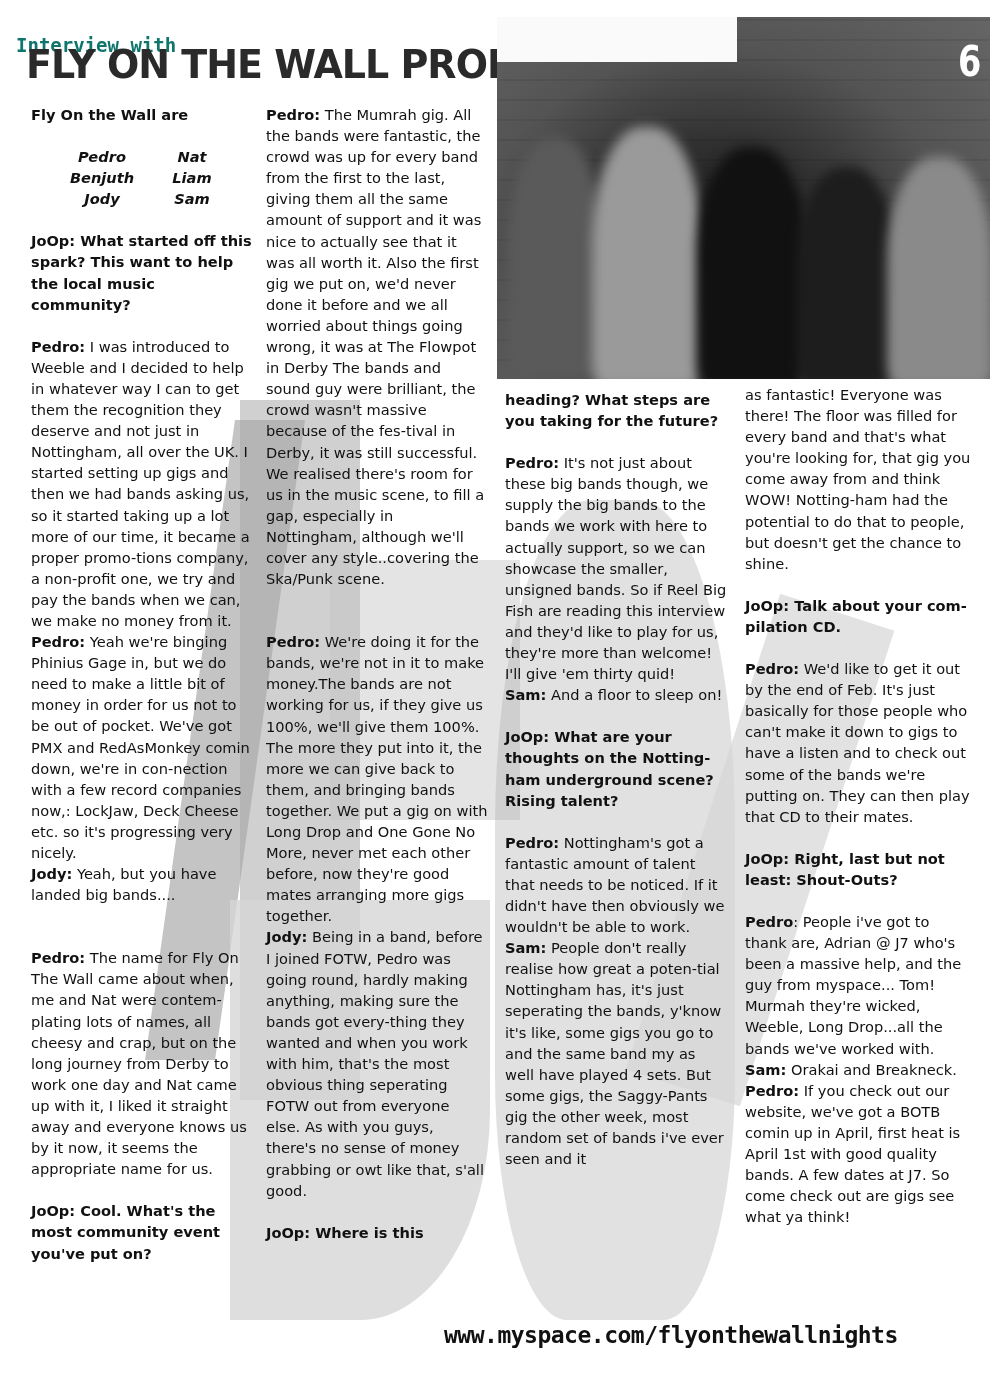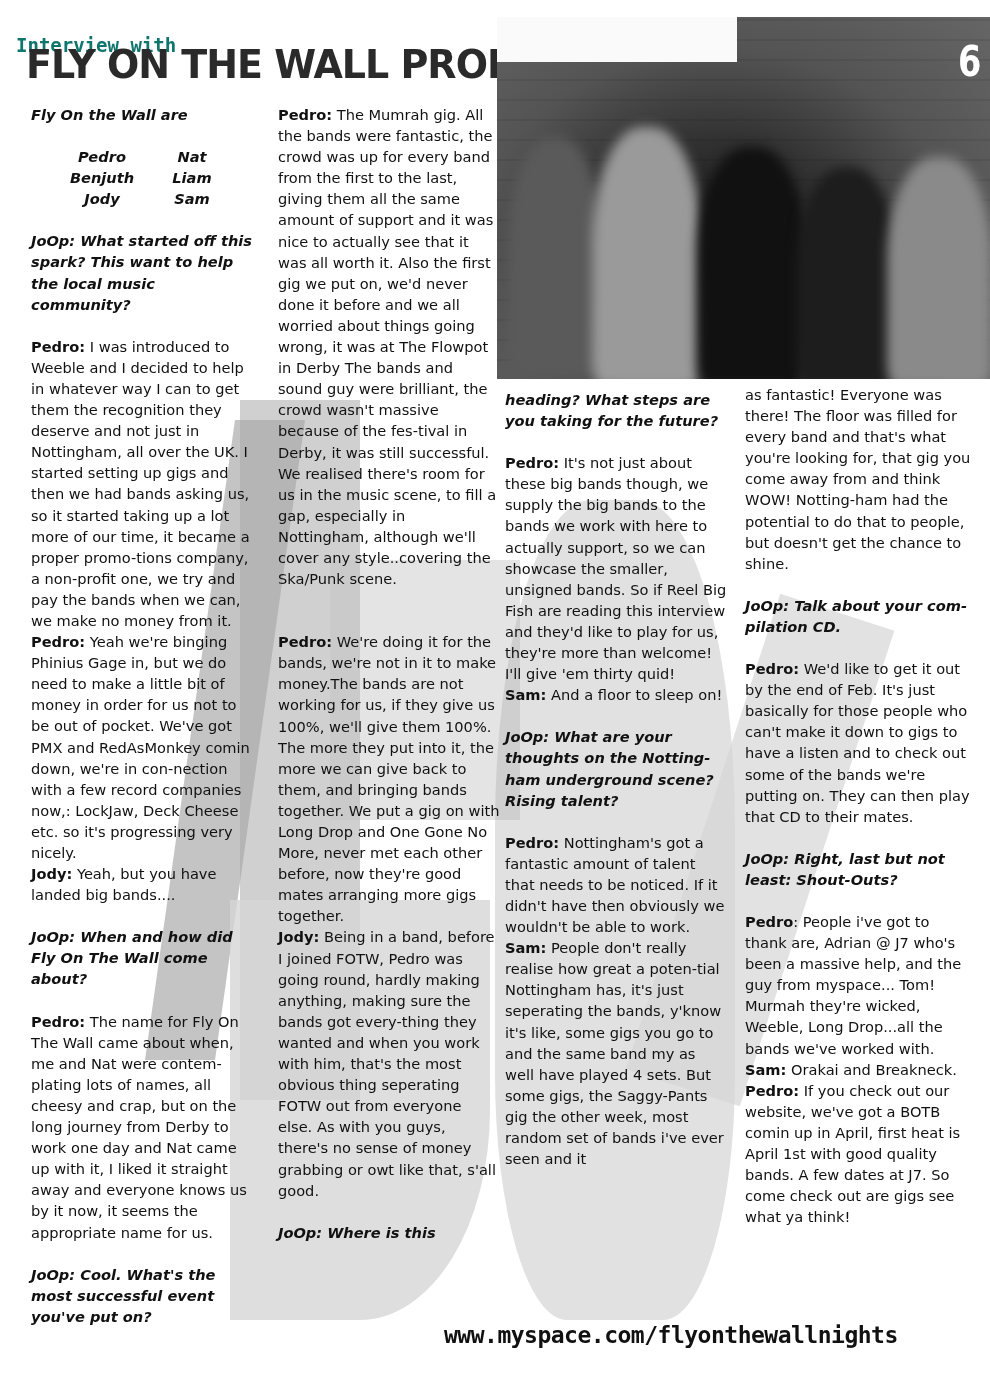--- a/index.html
+++ b/index.html
@@ -36,21 +36,21 @@
     position:absolute; right:6px; top:20px;
     font-family:"DejaVu Sans", sans-serif; font-weight:bold;
     font-size:42px; color:#ffffff; transform:scaleX(0.8);
   }
   .col {
     position:absolute; top:104px;
     font-size:14.6px; line-height:21.1px;
   }
   .col p { margin:0; }
   .col .gap { height:21px; }
-  .q { font-weight:bold; font-style:italic; }
+  .q { font-weight:bold; }
   .sp { font-weight:bold; }
   .members { display:grid; grid-template-columns:1fr 1fr; font-weight:bold; font-style:italic; text-align:center; width:180px; margin-left:26px; }
   .url {
     position:absolute; left:444px; top:1322px;
     font-family:"DejaVu Sans Mono", monospace; font-weight:bold;
     font-size:23px; letter-spacing:-0.5px; color:#111;
   }
 </style>
 </head>
 <body>
@@ -89,29 +89,28 @@
     <span>Sam</span>
   </div>
   <div class="gap"></div>
   <div class="blocks">
       <p class="q">JoOp: What started off this spark? This want to help the local music community?</p>
       <div class="gap"></div>
       <p><span class="sp">Pedro:</span><span> I was introduced to Weeble and I decided to help in whatever way I can to get them the recognition they deserve and not just in Nottingham, all over the UK. I started setting up gigs and then we had bands asking us, so it started taking up a lot more of our time, it became a proper promo-tions company, a non-profit one, we try and pay the bands when we can, we make no money from it.</span></p>
       <p><span class="sp">Pedro:</span><span> Yeah we're binging Phinius Gage in, but we do need to make a little bit of money in order for us not to be out of pocket. We've got PMX and RedAsMonkey comin down, we're in con-nection with a few record companies now,: LockJaw, Deck Cheese etc. so it's progressing very nicely.</span></p>
       <p><span class="sp">Jody:</span><span> Yeah, but you have landed big bands....</span></p>
       <div class="gap"></div>
-      <p class="q">JoOp: When and how did Fly On The Wall come about?</p>
       <div class="gap"></div>
       <p><span class="sp">Pedro:</span><span> The name for Fly On The Wall came about when, me and Nat were contem-plating lots of names, all cheesy and crap, but on the long journey from Derby to work one day and Nat came up with it, I liked it straight away and everyone knows us by it now, it seems the appropriate name for us.</span></p>
       <div class="gap"></div>
-      <p class="q">JoOp: Cool. What's the most successful event you've put on?</p>
+      <p class="q">JoOp: Cool. What's the most community event you've put on?</p>
     </div>
 </div>
 
-<div class="col" style="left:266px;width:222px;margin-left:12px;">
+<div class="col" style="left:266px;width:222px;">
   <div class="blocks">
       <p><span class="sp">Pedro:</span><span> The Mumrah gig. All the bands were fantastic, the crowd was up for every band from the first to the last, giving them all the same amount of support and it was nice to actually see that it was all worth it. Also the first gig we put on, we'd never done it before and we all worried about things going wrong, it was at The Flowpot in Derby The bands and sound guy were brilliant, the crowd wasn't massive because of the fes-tival in Derby, it was still successful. We realised there's room for us in the music scene, to fill a gap, especially in Nottingham, although we'll cover any style..covering the Ska/Punk scene.</span></p>
       <div class="gap"></div>
       <div class="gap"></div>
       <p><span class="sp">Pedro:</span><span> We're doing it for the bands, we're not in it to make money.The bands are not working for us, if they give us 100%, we'll give them 100%. The more they put into it, the more we can give back to them, and bringing bands together. We put a gig on with Long Drop and One Gone No More, never met each other before, now they're good mates arranging more gigs together.</span></p>
       <p><span class="sp">Jody:</span><span> Being in a band, before I joined FOTW, Pedro was going round, hardly making anything, making sure the bands got every-thing they wanted and when you work with him, that's the most obvious thing seperating FOTW out from everyone else. As with you guys, there's no sense of money grabbing or owt like that, s'all good.</span></p>
       <div class="gap"></div>
       <p class="q">JoOp: Where is this</p>
     </div>
 </div>

